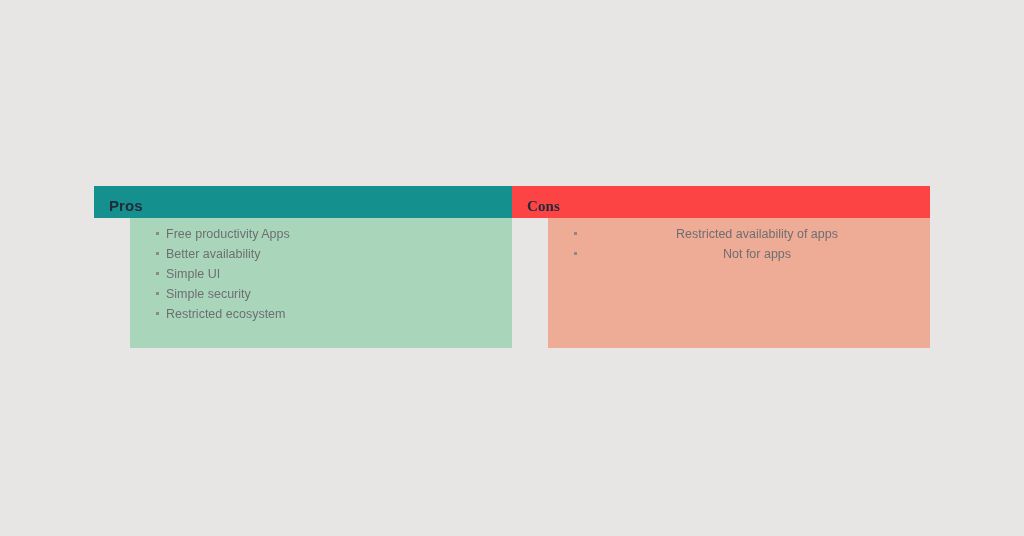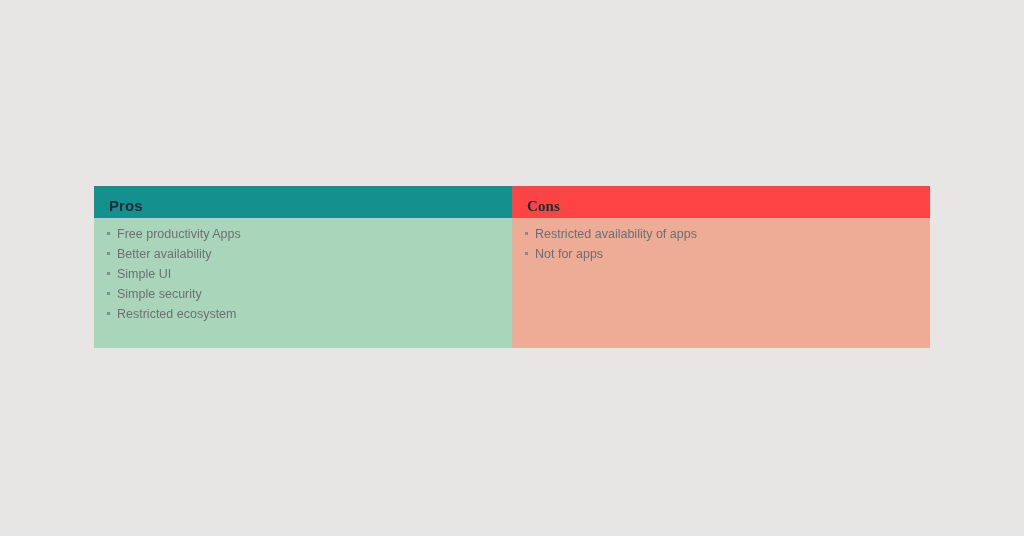--- a/index.html
+++ b/index.html
@@ -49,22 +49,23 @@
     font-weight: bold;
     color: #232b3b;
     letter-spacing: 0.1px;
     white-space: nowrap;
     overflow: hidden;
   }
 
   .pc-body {
     flex: 1 1 auto;
     box-sizing: border-box;
-    padding: 6px 0 0 0;
+    padding: 6px 0 0 13px;
     overflow: hidden;
+    margin-left: 36px;
   }
 
   .pc-list {
     list-style: none;
     margin: 0;
     padding: 0;
   }
 
   .pc-list-item {
     position: relative;
@@ -84,21 +85,21 @@
     height: 3px;
     background: #8a8a8c;
   }
 
   
   .col-pros .pc-header { background: #14918f; }
   .col-pros .pc-body   { background: #a9d6bb; }
 
   
   .col-cons .pc-header { background: #fc4444; font-family: Liberation Serif, serif; }
-  .col-cons .pc-body   { background: #eeab95; }
+  .col-cons .pc-body   { background: #eeab95; text-align: center; }
 </style>
 </head>
 <body>
 
 <div id="stage">
 
   <div id="proscons-table">
 
     <div class="pc-column col-pros">
       <div class="pc-header">Pros</div>

